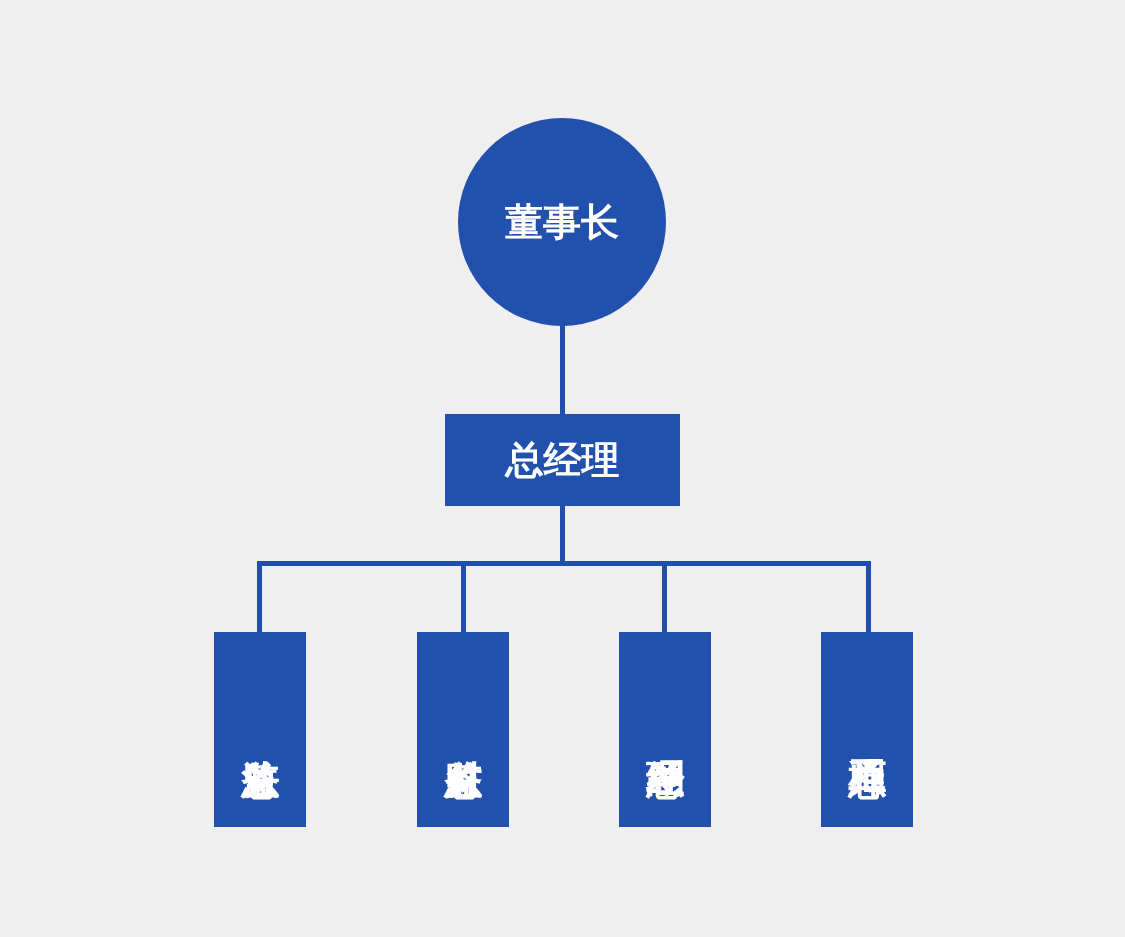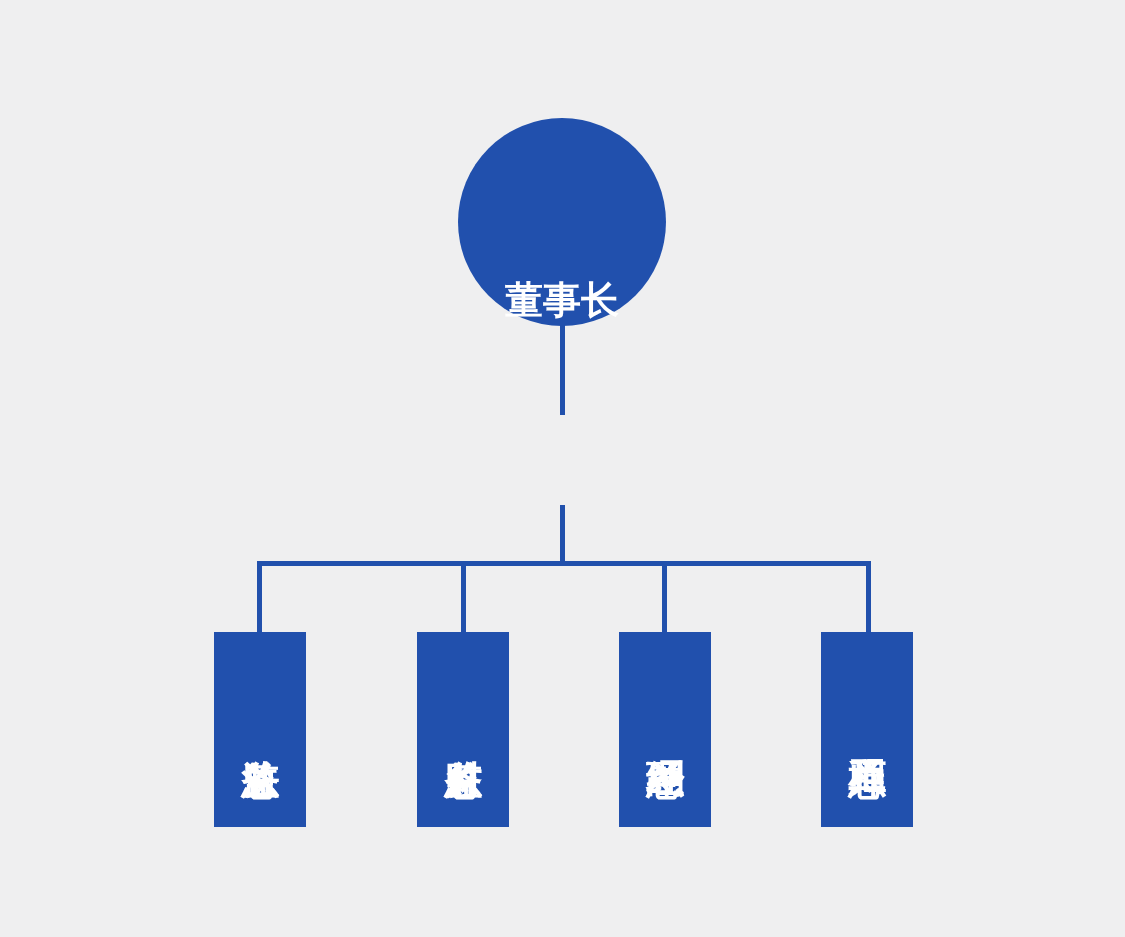--- a/index.html
+++ b/index.html
@@ -26,21 +26,20 @@
     font-weight: bold;
     font-size: 38px;
     box-sizing: border-box;
   }
   .node-circle {
     left: 458px;
     top: 118px;
     width: 208px;
     height: 208px;
     border-radius: 50%;
-    align-items: flex-end;
   }
   .node-gm {
     left: 445px;
     top: 414px;
     width: 235px;
     height: 92px;
   }
   .node-dept {
     top: 632px;
     width: 92px;
@@ -78,20 +77,23 @@
   <div class="line line-horizontal"></div>
   <div class="line line-drop-1"></div>
   <div class="line line-drop-2"></div>
   <div class="line line-drop-3"></div>
   <div class="line line-drop-4"></div>
 
   <div class="node node-circle">
     <span>董事长</span>
   </div>
 
+  <div class="node node-gm">
+    <span>总经理</span>
+  </div>
 
   <div class="node node-dept node-dept-1">
     <span class="vlabel">法务总监</span>
   </div>
 
   <div class="node node-dept node-dept-2">
     <span class="vlabel">财务总监</span>
   </div>
 
   <div class="node node-dept node-dept-3">

